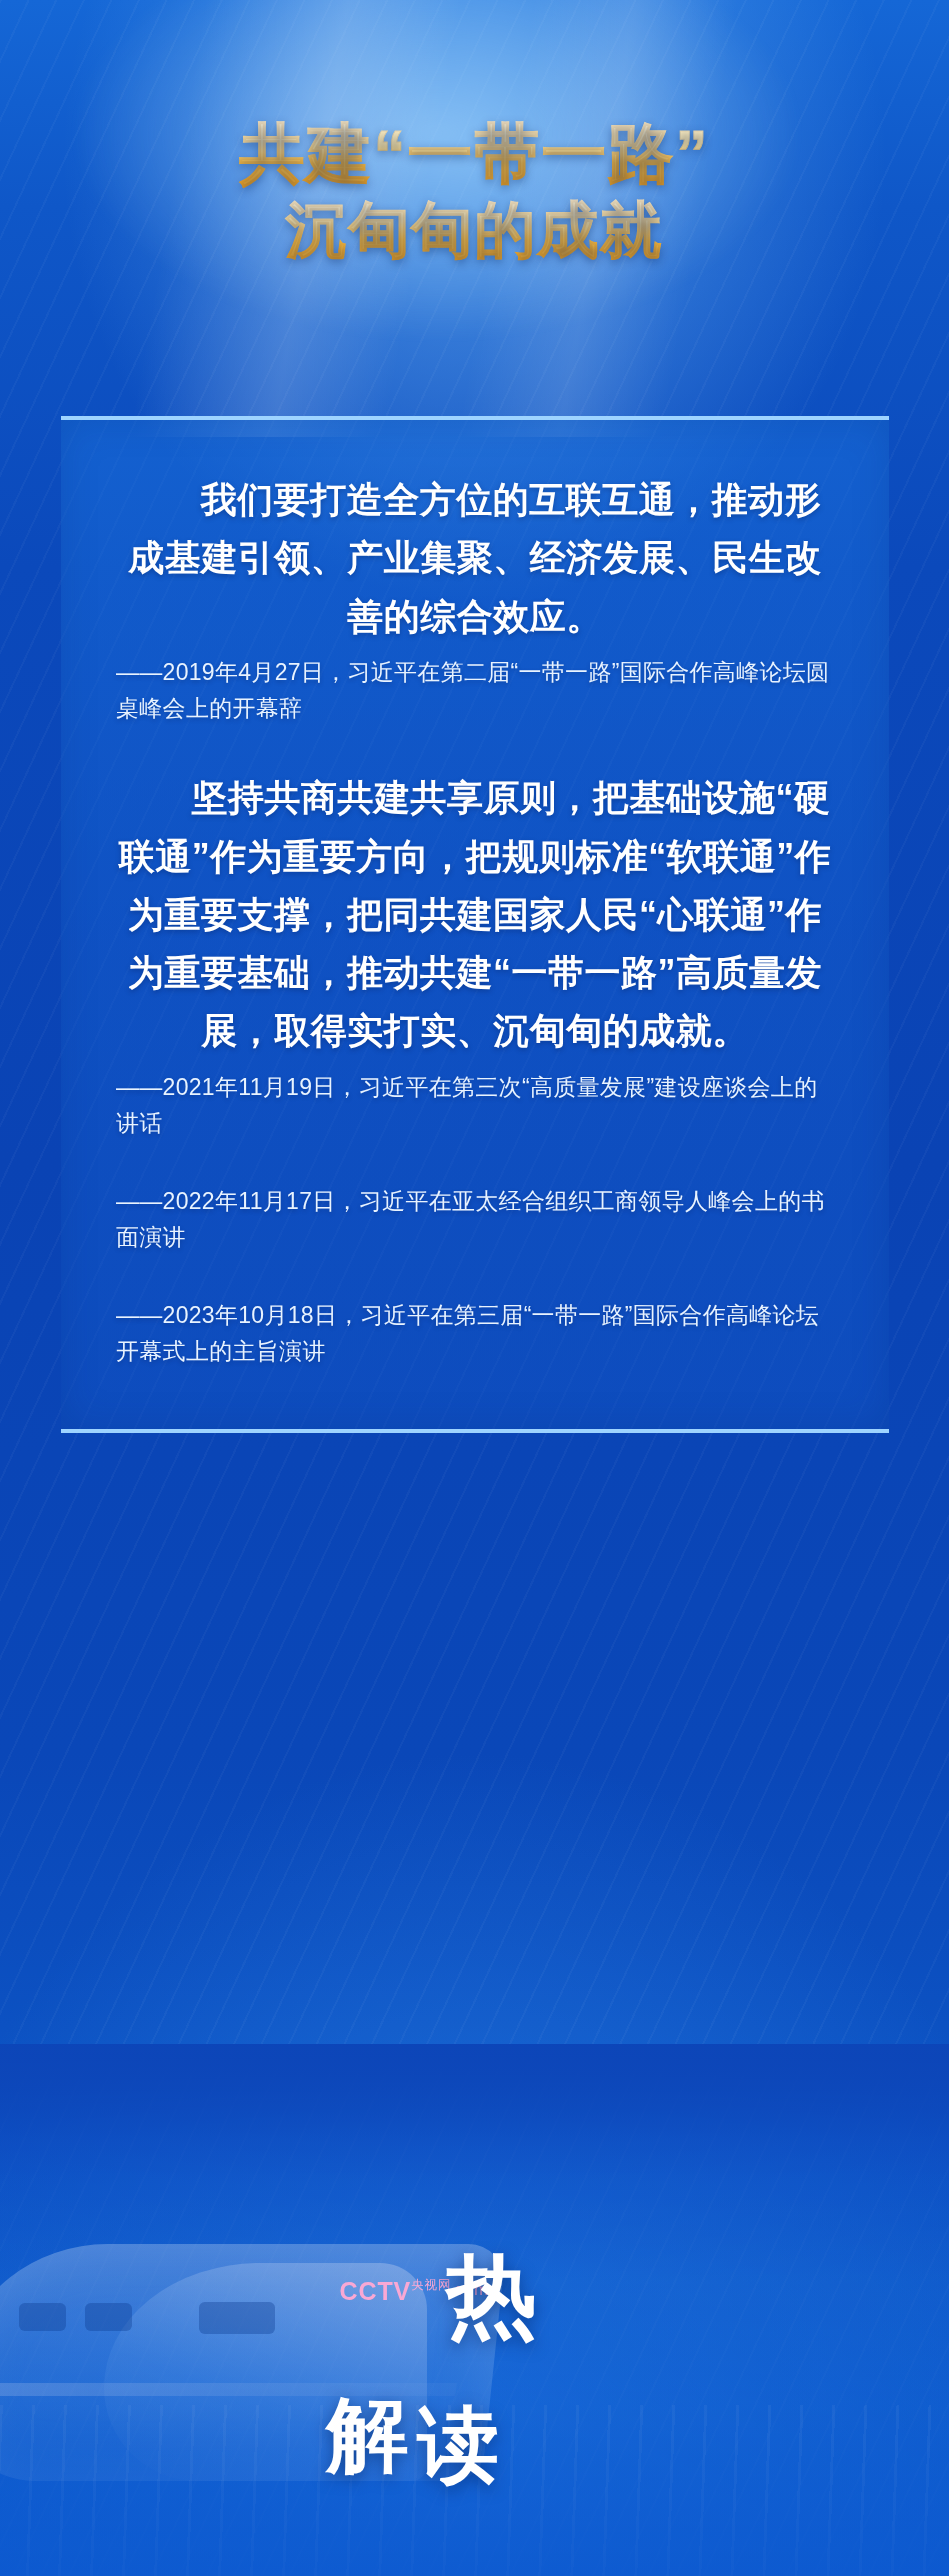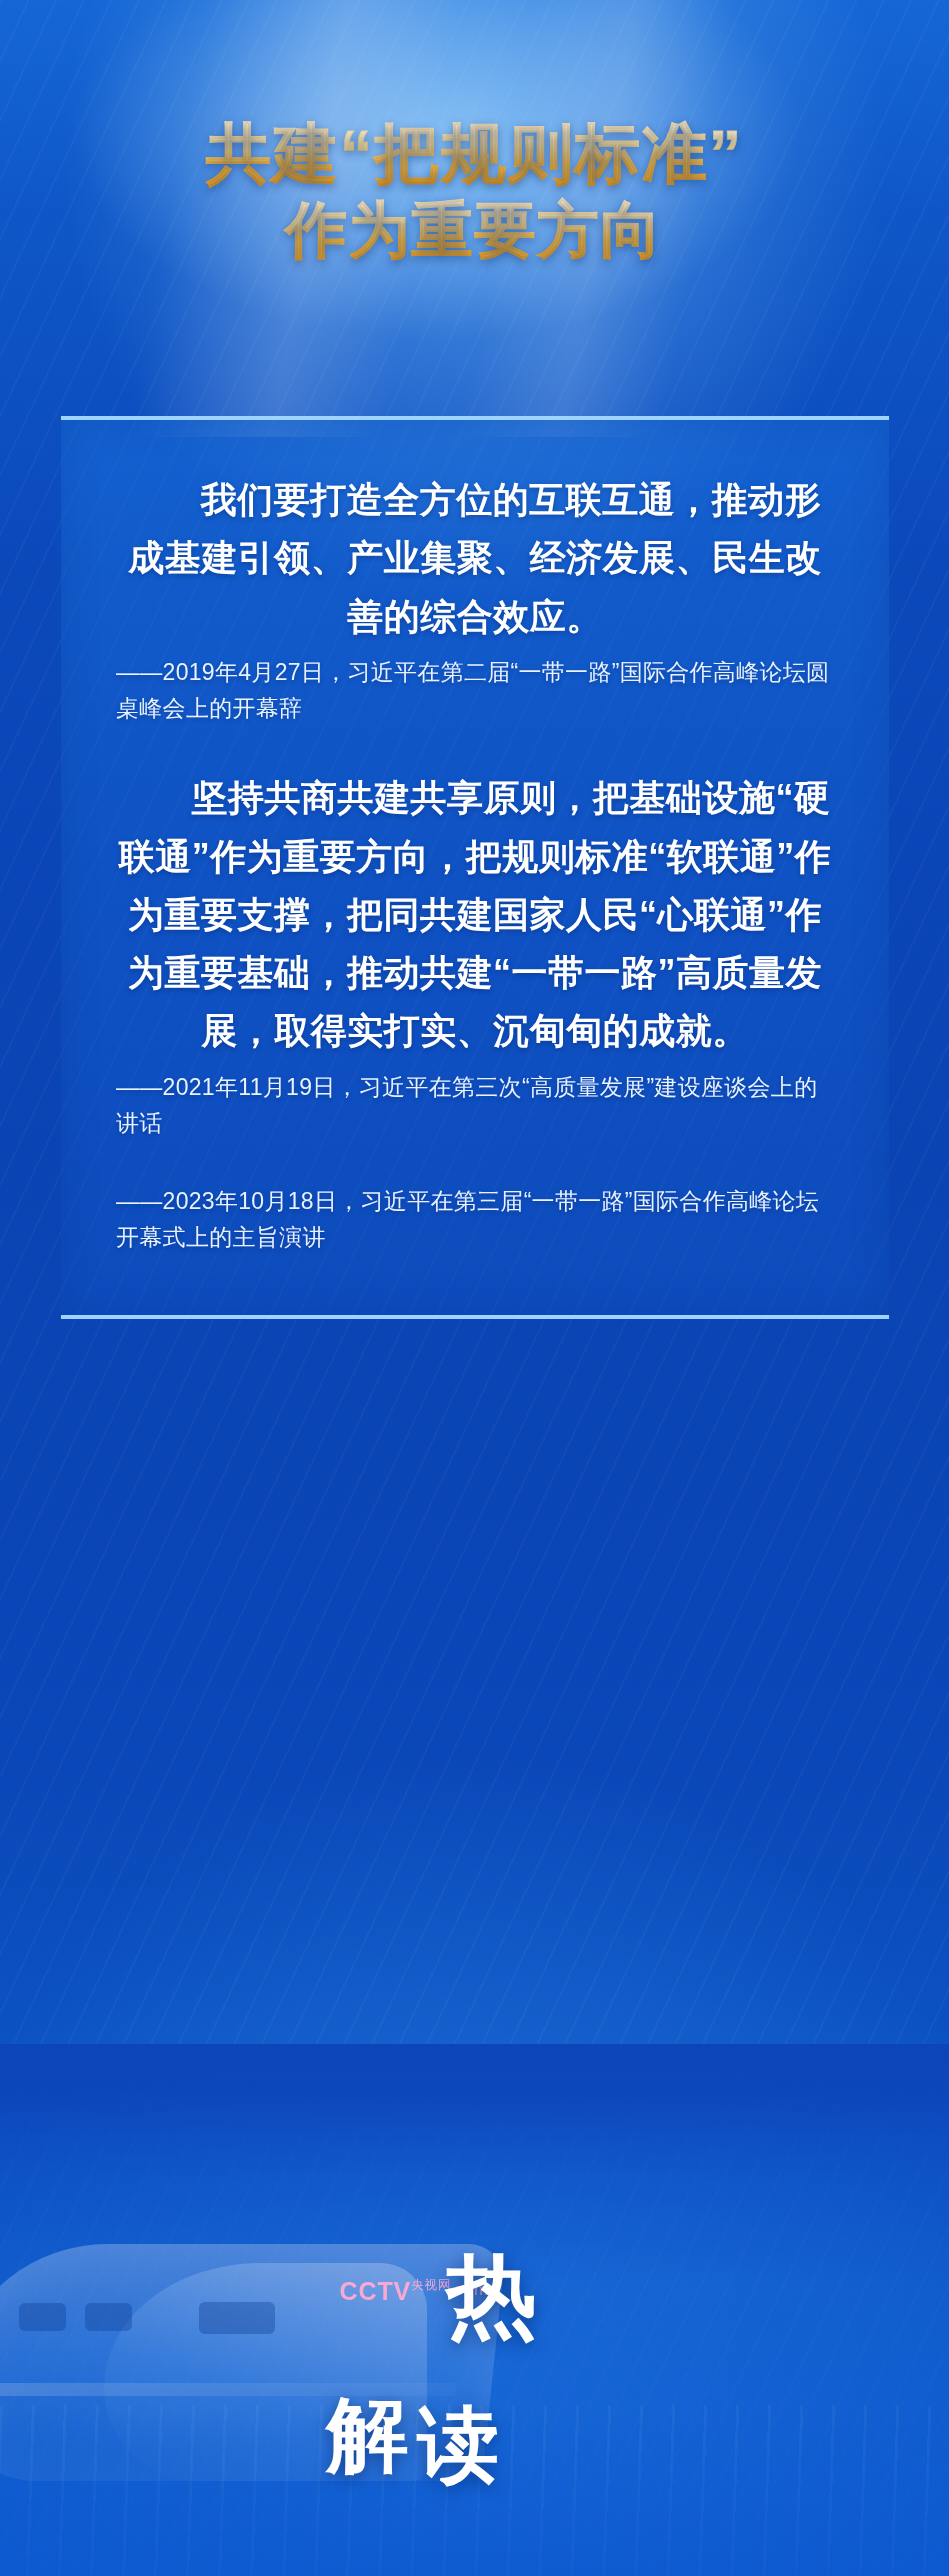--- a/index.html
+++ b/index.html
@@ -225,37 +225,38 @@
     <div class="stripe"></div>
     <div class="win" style="left:237px;bottom:204px;width:76px;height:32px;"></div>
     <div class="win" style="left:57px;bottom:207px;width:47px;height:28.5px;"></div>
     <div class="win" style="left:123px;bottom:207px;width:47px;height:28.5px;"></div>
   </div>
   <div class="rails"></div>
 </div>
 <div class="bg-bottom-fade"></div>
 
 <div class="title-wrap">
-  <div class="title-line">共建“把规则标准”</div>
-  <div class="title-line second">作为重要方向</div>
+  <div class="title-line">共建“一带一路”</div>
+  <div class="title-line second">沉甸甸的成就</div>
 </div>
 
 <div class="card">
 
   <div class="block">
     <p class="para">我们要打造全方位的互联互通，推动形成基建引领、产业集聚、经济发展、民生改善的综合效应。</p>
     <p class="source">——2019年4月27日，习近平在第二届“一带一路”国际合作高峰论坛圆桌峰会上的开幕辞</p>
   </div>
 
   <div class="block">
     <p class="para">坚持共商共建共享原则，把基础设施“硬联通”作为重要方向，把规则标准“软联通”作为重要支撑，把同共建国家人民“心联通”作为重要基础，推动共建“一带一路”高质量发展，取得实打实、沉甸甸的成就。</p>
     <p class="source">——2021年11月19日，习近平在第三次“高质量发展”建设座谈会上的讲话</p>
   </div>
 
   <div class="block">
+    <p class="source">——2022年11月17日，习近平在亚太经合组织工商领导人峰会上的书面演讲</p>
   </div>
 
   <div class="block">
     <p class="source">——2023年10月18日，习近平在第三届“一带一路”国际合作高峰论坛开幕式上的主旨演讲</p>
   </div>
 
 </div>
 
 <div class="footer">
   <div class="footer-inner">

